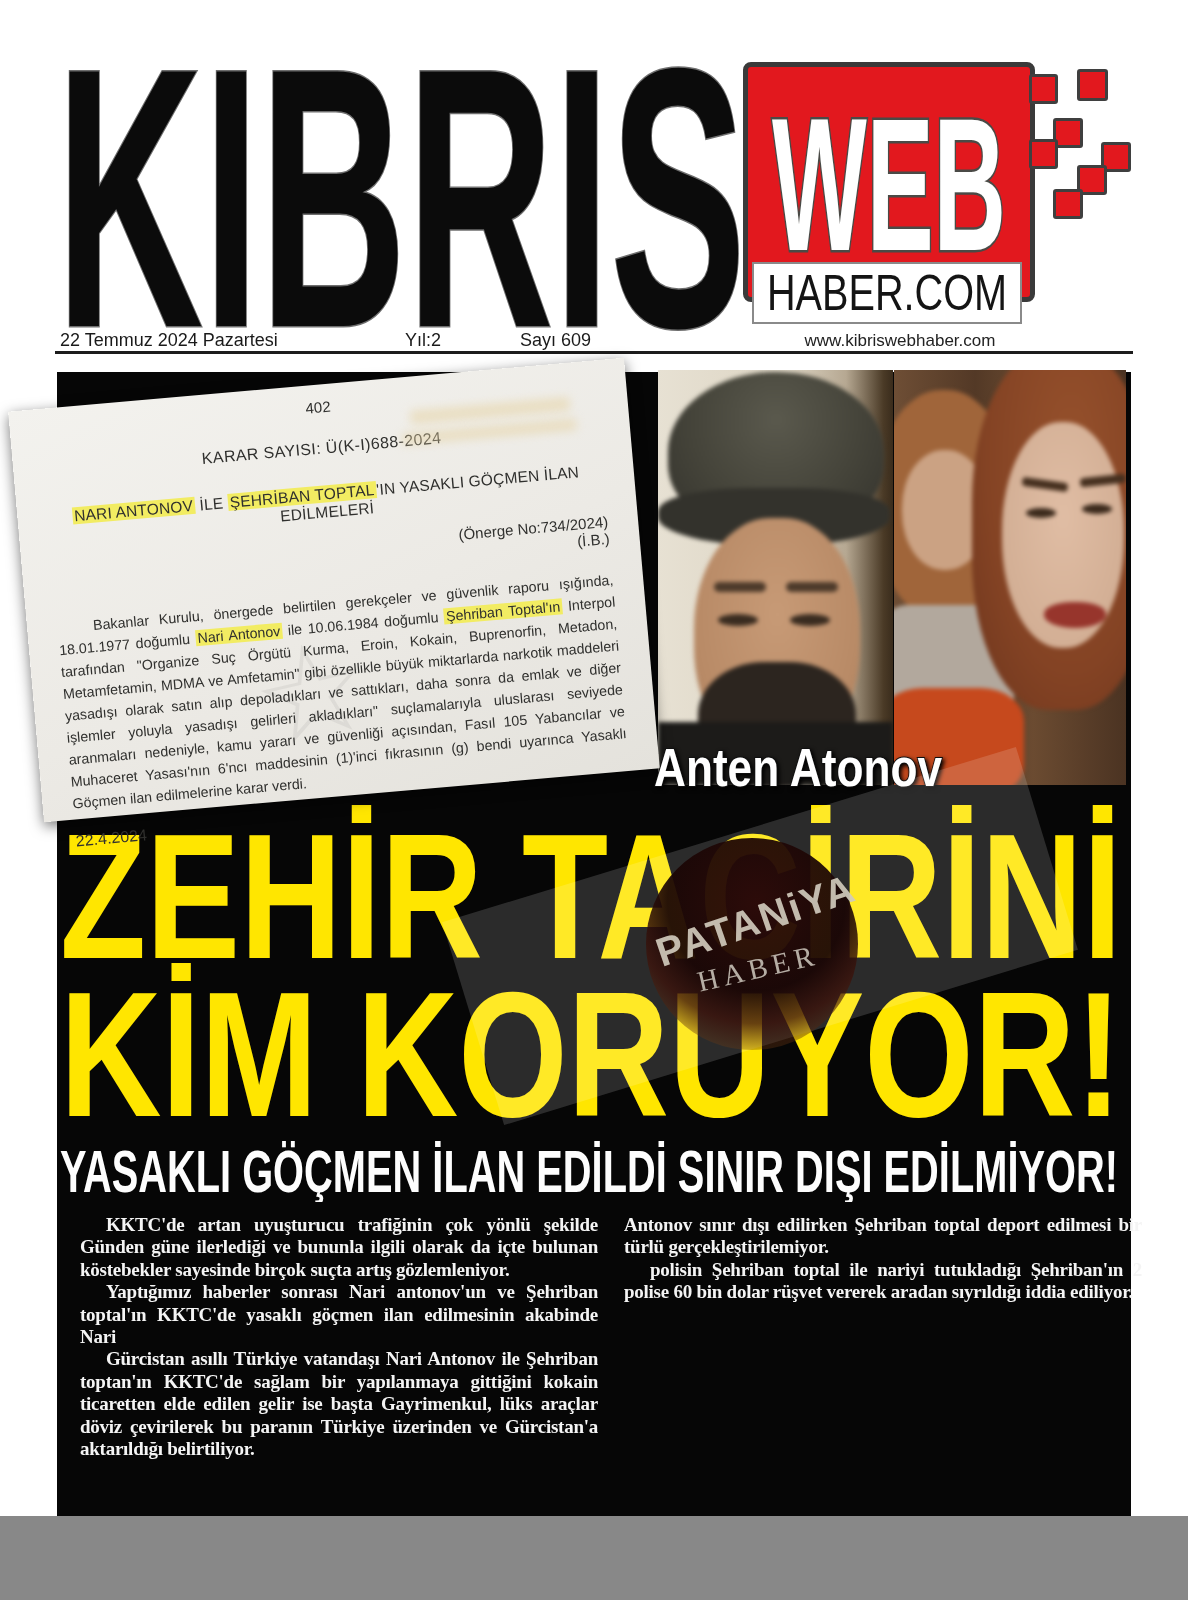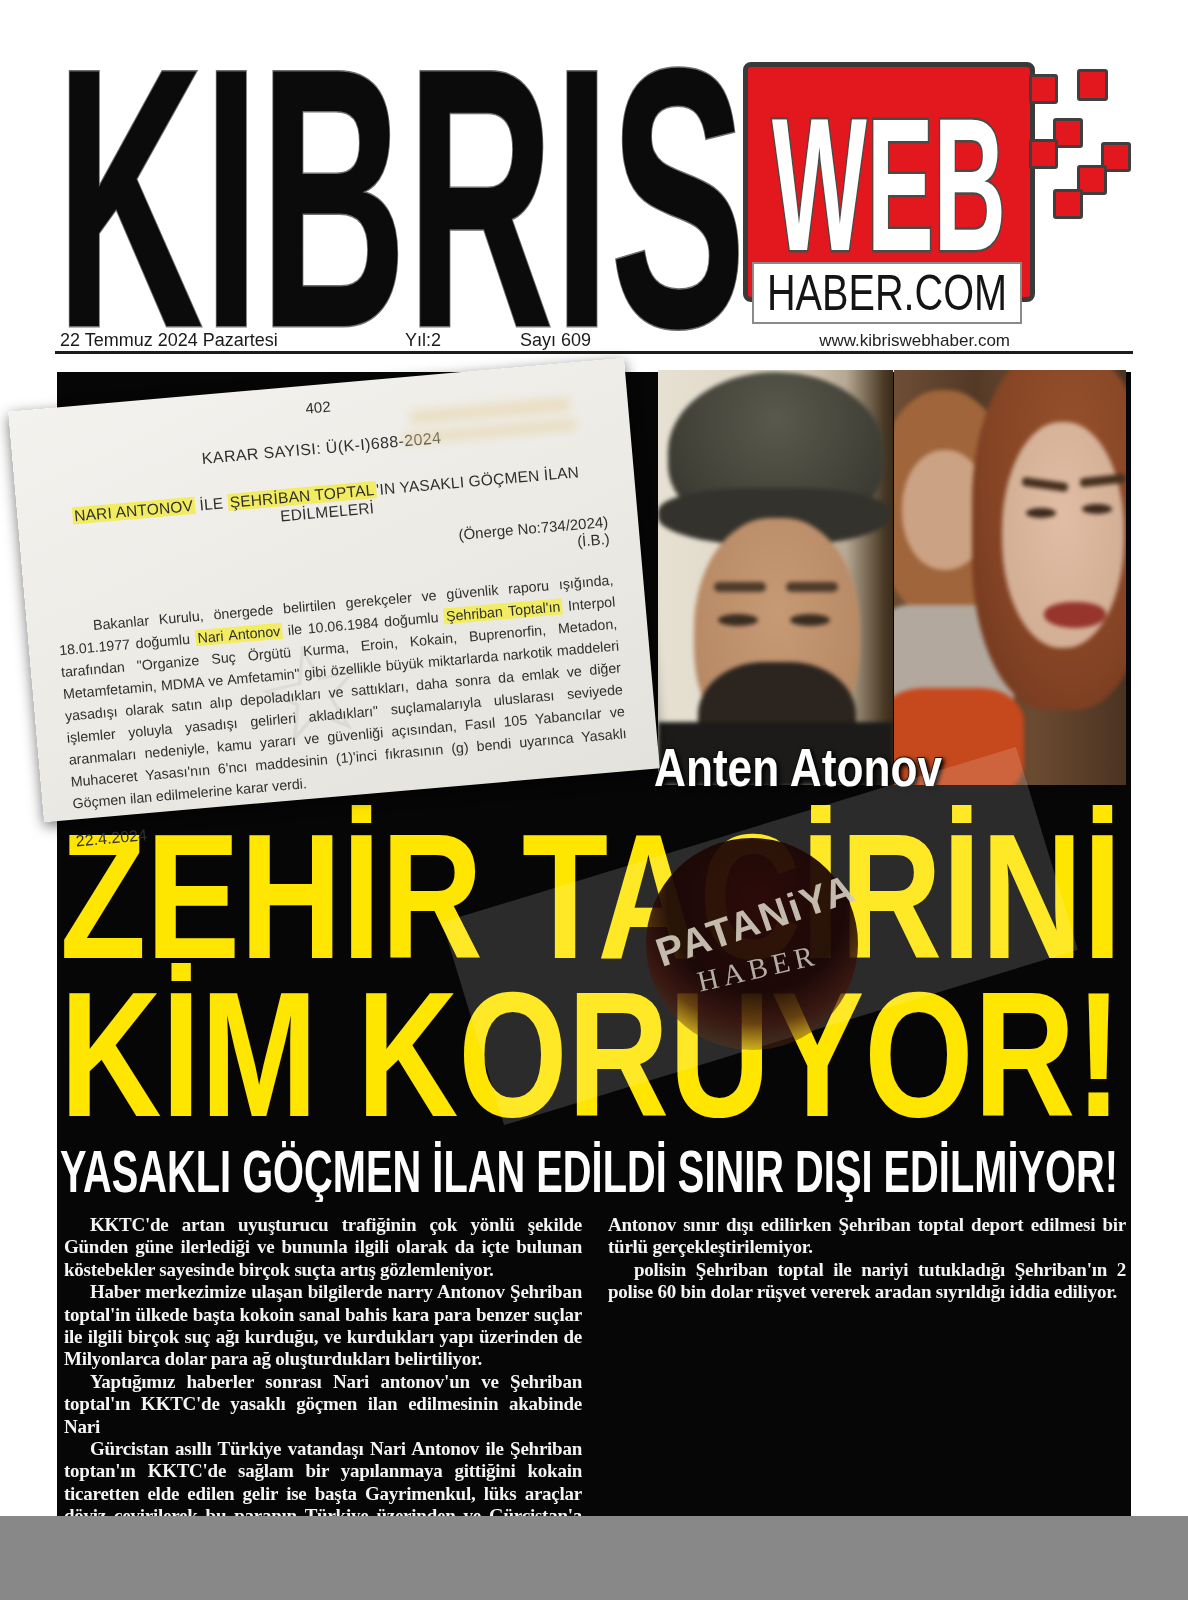--- a/index.html
+++ b/index.html
@@ -13,21 +13,21 @@
   .masthead-svg text{font-weight:bold;fill:#0b0b0b;stroke:#6e6e6e;stroke-width:3px;paint-order:stroke;}
   .weblogo-box{left:743px;top:62px;width:292px;height:240px;background:#e2181e;
                border:5px solid #3a3a3a;border-radius:8px;box-sizing:border-box;}
   .weblogo-svg{left:748px;top:70px;}
   .weblogo-svg text{font-weight:bold;fill:#ffffff;stroke:#4a4a46;stroke-width:5px;paint-order:stroke;}
   .haber-bar{left:752px;top:262px;width:270px;height:62px;background:#ffffff;
              border:2px solid #8a8a8a;box-sizing:border-box;}
   .haber-svg{left:754px;top:264px;}
   .haber-svg text{fill:#141414;font-weight:500;}
   .pixel-sq{position:absolute;background:#e2181e;border:3px solid #3f3f3f;border-radius:3px;box-sizing:border-box;}
-  .www-line{left:790px;top:331px;width:220px;text-align:right;font-size:17px;color:#222;}
+  .www-line{left:790px;top:331px;width:220px;text-align:center;font-size:17px;color:#222;}
   .dateline{top:330px;font-size:18px;color:#1a1a1a;}
   .rule{left:55px;top:351px;width:1078px;height:3px;background:#1c1c1c;}
 
   
   .panel{left:57px;top:372px;width:1074px;height:1167px;background:#060606;}
 
   
   .paper{left:25px;top:384px;width:618px;height:412px;transform:rotate(-5deg);
          background:linear-gradient(160deg,#f3f2ee 0%,#eceae5 55%,#e4e2dc 100%);
          box-shadow:0 4px 14px rgba(0,0,0,.55);padding:14px 30px;box-sizing:border-box;
@@ -85,21 +85,21 @@
   .stamp-circle{left:646px;top:838px;width:212px;height:212px;border-radius:50%;z-index:6;
      background:radial-gradient(circle at 52% 30%,rgba(44,10,8,.96) 0%,rgba(26,6,5,.94) 48%,
         rgba(60,18,10,.78) 66%,rgba(130,75,22,.28) 82%,rgba(0,0,0,0) 90%);}
   .stamp-text1{left:636px;top:898px;width:240px;text-align:center;transform:rotate(-19deg);
      font-size:40px;font-weight:bold;color:rgba(208,202,188,.92);letter-spacing:2px;z-index:7;}
   .stamp-text2{left:678px;top:952px;width:160px;text-align:center;transform:rotate(-13deg);
      font-family:"Liberation Serif",serif;font-size:29px;color:rgba(208,202,192,.85);
      letter-spacing:5px;z-index:7;}
 
   
-  .article{left:64px;top:1214px;width:1062px;display:flex;gap:26px;z-index:2;}
+  .article{left:80px;top:1214px;width:1062px;display:flex;gap:26px;z-index:2;}
   .article .col{width:518px;}
   .article p.para{margin:0;font-family:"Liberation Serif",serif;font-weight:bold;
      font-size:19px;line-height:22.4px;color:#f4f4f4;text-align:justify;
      text-indent:26px;letter-spacing:-0.25px;}
   .article p.para.flush{text-indent:0;font-family:Liberation Serif, serif;}
 </style>
 </head>
 <body>
 
 <div class="page">
@@ -191,21 +191,20 @@
   <div class="abs stamp-text1">PATANiYA</div>
   <div class="abs stamp-text2">HABER</div>
 
   <svg class="abs subhead-svg" style="left:58px;top:1138px;" width="1076" height="64">
     <text x="2" y="54" font-size="60" textLength="1058" lengthAdjust="spacingAndGlyphs">YASAKLI GÖÇMEN İLAN EDİLDİ SINIR DIŞI EDİLMİYOR!</text>
   </svg>
 
   <div class="abs article">
     <div class="col">
         <p class="para">KKTC'de artan uyuşturucu trafiğinin çok yönlü şekilde Günden güne ilerlediği ve bununla ilgili olarak da içte bulunan köstebekler sayesinde birçok suçta artış gözlemleniyor.</p>
-        <p class="para">Haber merkezimize ulaşan bilgilerde narry Antonov Şehriban toptal'in ülkede başta kokoin sanal bahis kara para benzer suçlar ile ilgili birçok suç ağı kurduğu, ve kurdukları  yapı üzerinden de Milyonlarca dolar para ağ oluşturdukları belirtiliyor.</p>
         <p class="para">Yaptığımız haberler sonrası Nari antonov'un ve Şehriban toptal'ın KKTC'de yasaklı göçmen ilan edilmesinin akabinde Nari</p>
         <p class="para">Gürcistan asıllı Türkiye vatandaşı Nari Antonov ile Şehriban toptan'ın KKTC'de sağlam bir yapılanmaya gittiğini kokain ticaretten elde edilen gelir ise başta Gayrimenkul, lüks araçlar döviz  çevirilerek bu paranın Türkiye üzerinden ve Gürcistan'a aktarıldığı belirtiliyor.</p>
       </div>
     <div class="col">
         <p class="para flush">Antonov sınır dışı edilirken Şehriban toptal deport edilmesi bir türlü gerçekleştirilemiyor.</p>
         <p class="para">polisin Şehriban toptal ile nariyi tutukladığı Şehriban'ın 2 polise 60 bin dolar rüşvet vererek aradan sıyrıldığı iddia ediliyor.</p>
       </div>
   </div>
 
 </div>

